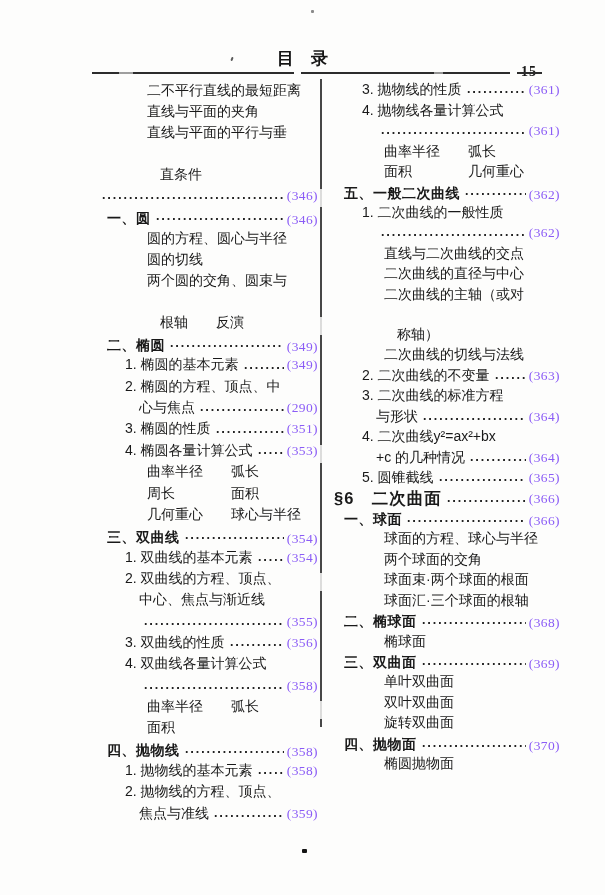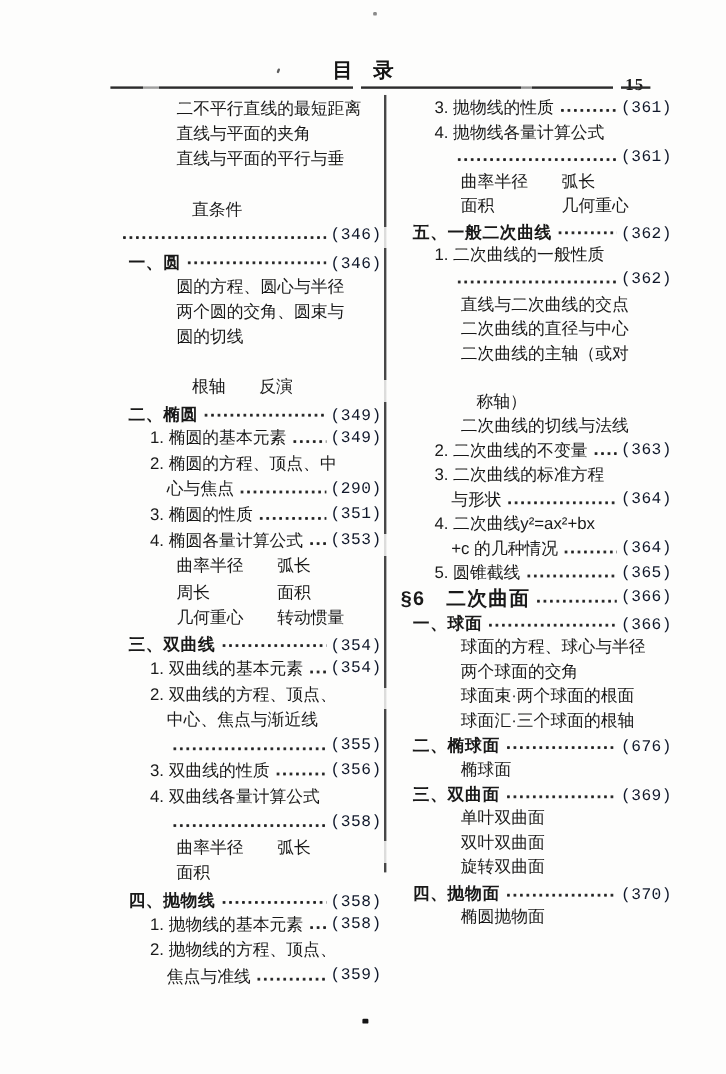--- a/index.html
+++ b/index.html
@@ -54,22 +54,22 @@
   .s .t{font-weight:bold;font-size:16.5px;letter-spacing:1px;}
   .leader{
     flex:1 1 auto;align-self:stretch;
     margin:0 3px 0 4px;min-width:10px;
     background-image:radial-gradient(circle,#222 1.05px,rgba(0,0,0,0) 1.4px);
     background-size:5.4px 4px;
     background-repeat:repeat-x;
     background-position:0 62%;
   }
   .page-ref{
-    font-family:Liberation Mono, monospace;
-    font-size:13.5px;letter-spacing:.4px;color:#0f172a;
+    font-family:Liberation Serif, serif;
+    font-size:13.5px;letter-spacing:.4px;color:#8b5cf6;
   }
   
   .blot{position:absolute;background:#141414;border-radius:1px;}
   .blot-bottom{left:302px;top:849px;width:5px;height:4px;}
   .speck-top{left:311px;top:10px;width:3px;height:3px;background:#8a8a8a;}
   .speck-title{left:231px;top:57px;width:2px;height:4px;background:#5c5c5c;transform:rotate(20deg);}
 </style>
 </head>
 <body>
 
@@ -100,24 +100,24 @@
       </div>
       <div class="toc-line i1 b">
         <span class="t">一、圆</span>
         <span class="leader"></span>
         <span class="page-ref">(346)</span>
       </div>
       <div class="toc-line i4">
         <span class="t">圆的方程、圆心与半径</span>
       </div>
       <div class="toc-line i4">
+        <span class="t">圆的切线</span>
+      </div>
+      <div class="toc-line i4">
         <span class="t">两个圆的交角、圆束与</span>
-      </div>
-      <div class="toc-line i4">
-        <span class="t">圆的切线</span>
       </div>
       <div class="toc-line i5">
         <span class="t">根轴　　反演</span>
       </div>
       <div class="toc-line i1 b">
         <span class="t">二、椭圆</span>
         <span class="leader"></span>
         <span class="page-ref">(349)</span>
       </div>
       <div class="toc-line i2">
@@ -143,21 +143,21 @@
         <span class="leader"></span>
         <span class="page-ref">(353)</span>
       </div>
       <div class="toc-line i4">
         <span class="t">曲率半径　　弧长</span>
       </div>
       <div class="toc-line i4">
         <span class="t">周长　　　　面积</span>
       </div>
       <div class="toc-line i4">
-        <span class="t">几何重心　　转动惯量</span>
+        <span class="t">几何重心　　球心与半径</span>
       </div>
       <div class="toc-line i1 b">
         <span class="t">三、双曲线</span>
         <span class="leader"></span>
         <span class="page-ref">(354)</span>
       </div>
       <div class="toc-line i2">
         <span class="t">1. 双曲线的基本元素</span>
         <span class="leader"></span>
         <span class="page-ref">(354)</span>
@@ -299,21 +299,21 @@
       </div>
       <div class="toc-line i4">
         <span class="t">球面束·两个球面的根面</span>
       </div>
       <div class="toc-line i4">
         <span class="t">球面汇·三个球面的根轴</span>
       </div>
       <div class="toc-line i1 b">
         <span class="t">二、椭球面</span>
         <span class="leader"></span>
-        <span class="page-ref">(676)</span>
+        <span class="page-ref">(368)</span>
       </div>
       <div class="toc-line i4">
         <span class="t">椭球面</span>
       </div>
       <div class="toc-line i1 b">
         <span class="t">三、双曲面</span>
         <span class="leader"></span>
         <span class="page-ref">(369)</span>
       </div>
       <div class="toc-line i4">

